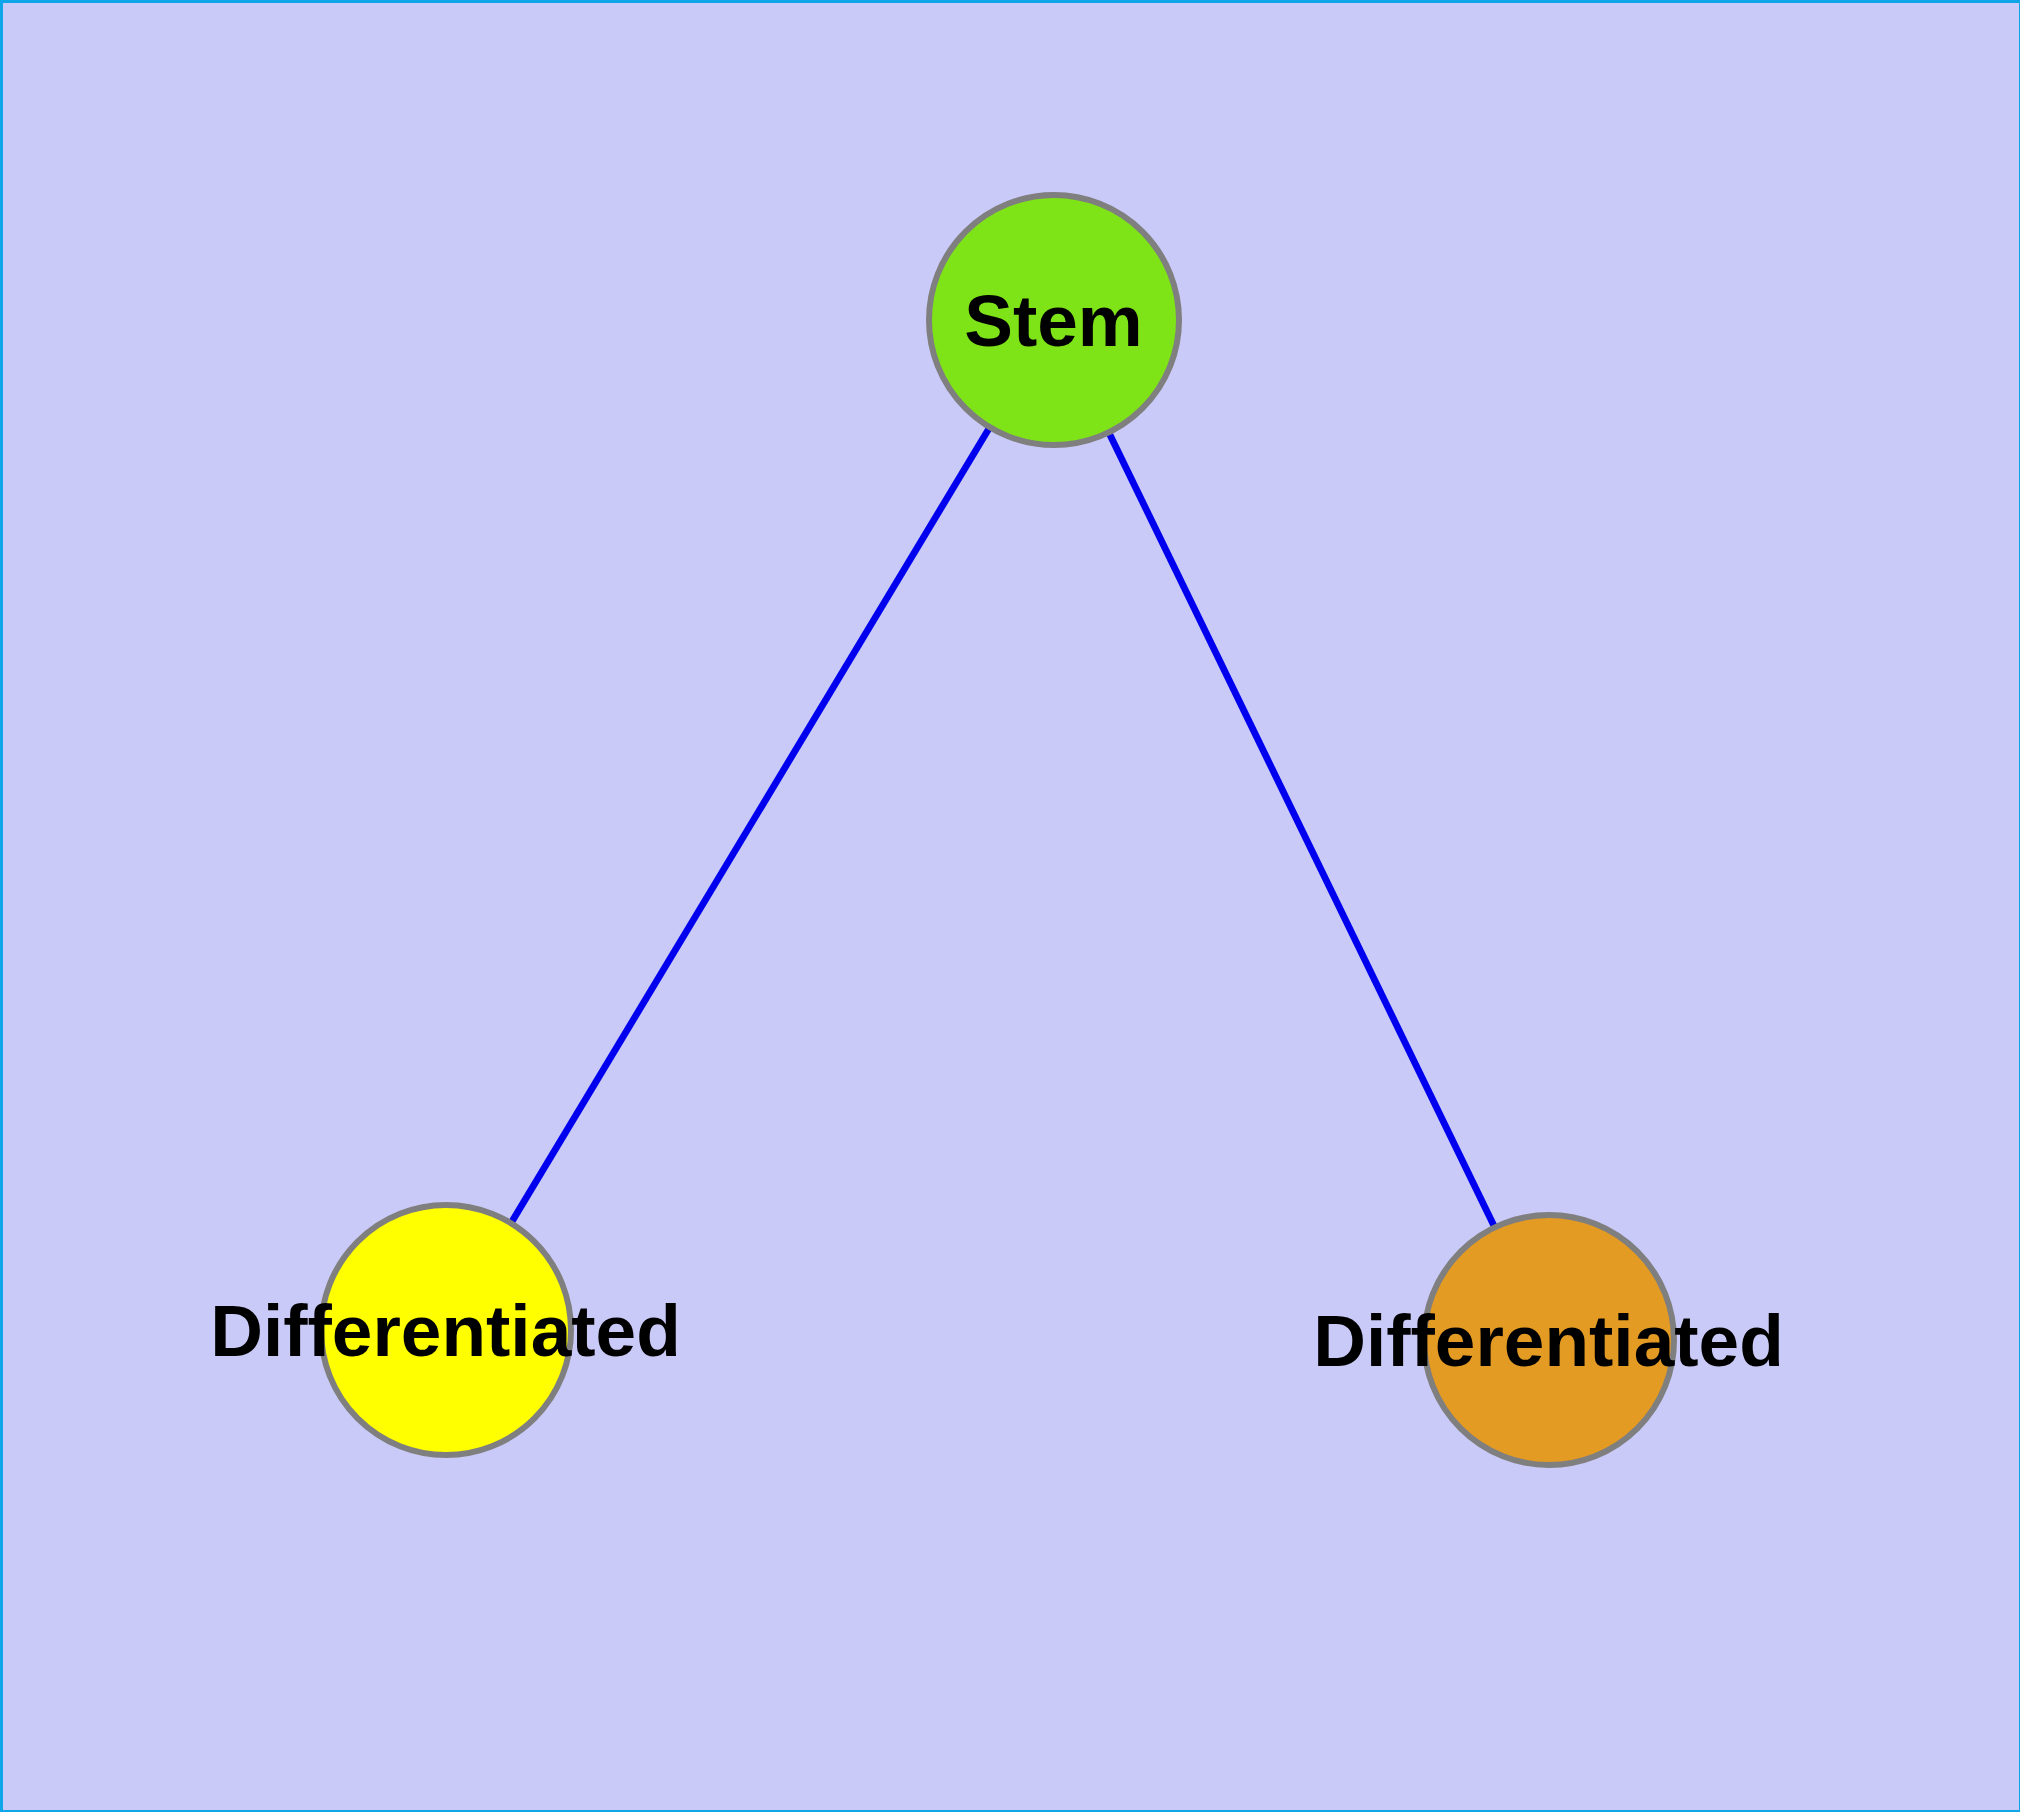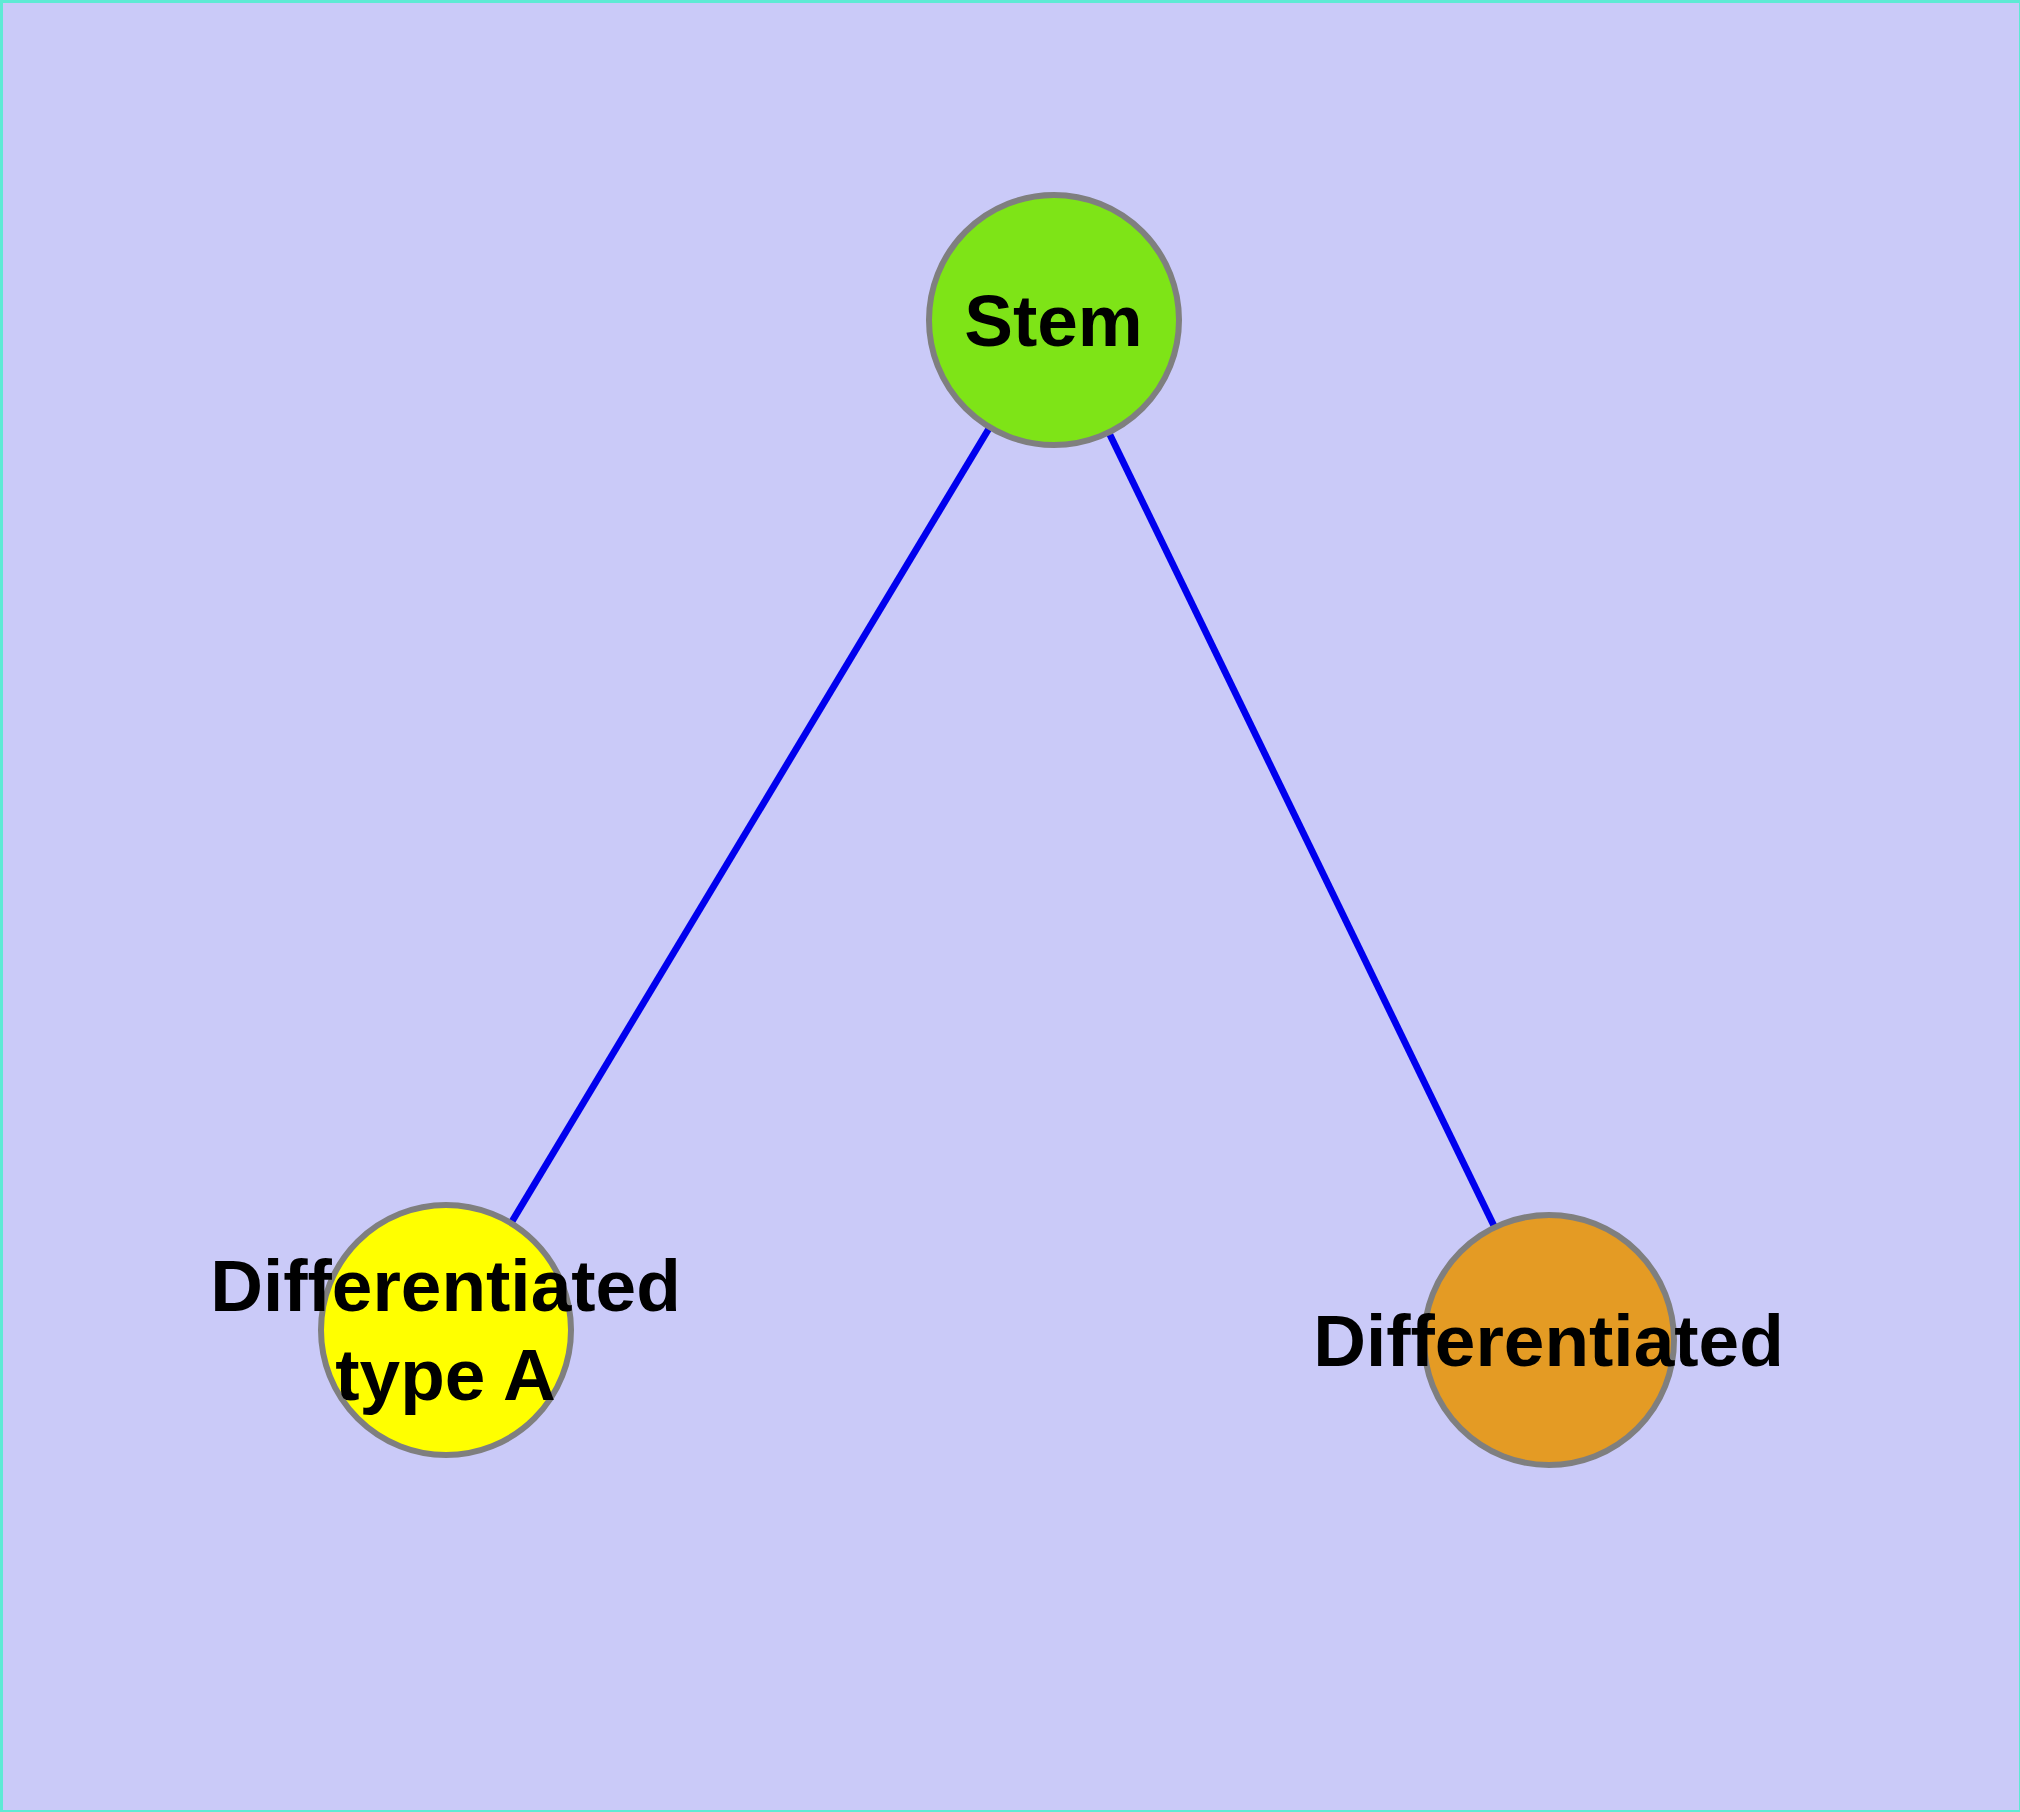--- a/index.html
+++ b/index.html
@@ -5,21 +5,21 @@
   html, body {
     margin: 0;
     padding: 0;
     background: #ffffff;
     font-family: "Liberation Sans", sans-serif;
   }
   .page {
     position: relative;
     width: 2021px;
     height: 1812px;
-    background: #5eead4;
+    background: #0ea5e9;
     overflow: hidden;
   }
   .canvas {
     position: absolute;
     left: 2.5px;
     top: 3.4px;
     right: 2.5px;
     bottom: 2.5px;
     
   }
@@ -70,21 +70,20 @@
       <div class="circle" style="width: 256px; height: 256px; background: rgb(126, 228, 23); border: 6px solid rgb(127, 127, 127);"></div>
       <div class="label">
         <div>Stem</div>
       </div>
     </div>
 
     <div class="node" style="left: 443px; top: 1327px;">
       <div class="circle" style="width: 256px; height: 256px; background: rgb(255, 255, 0); border: 6px solid rgb(127, 127, 127);"></div>
       <div class="label">
         <div>Differentiated</div>
-        <div>type A</div>
       </div>
     </div>
 
     <div class="node" style="left: 1546px; top: 1337px;">
       <div class="circle" style="width: 256px; height: 256px; background: rgb(228, 155, 36); border: 6px solid rgb(127, 127, 127);"></div>
       <div class="label">
         <div>Differentiated</div>
       </div>
     </div>
 

